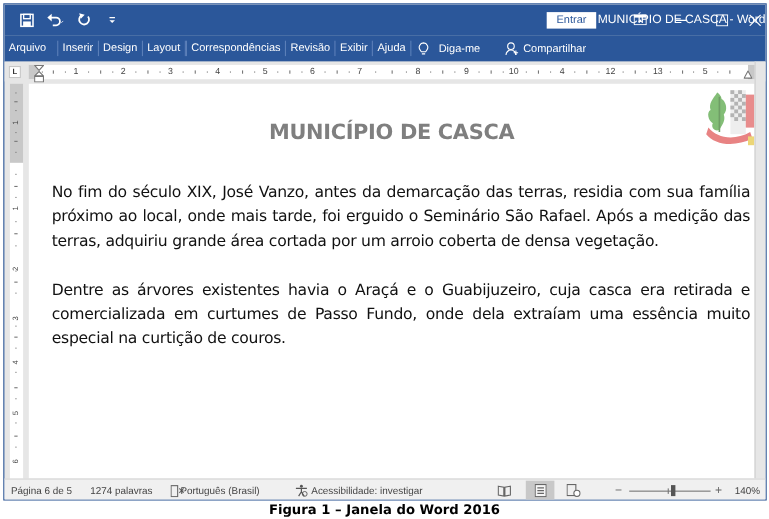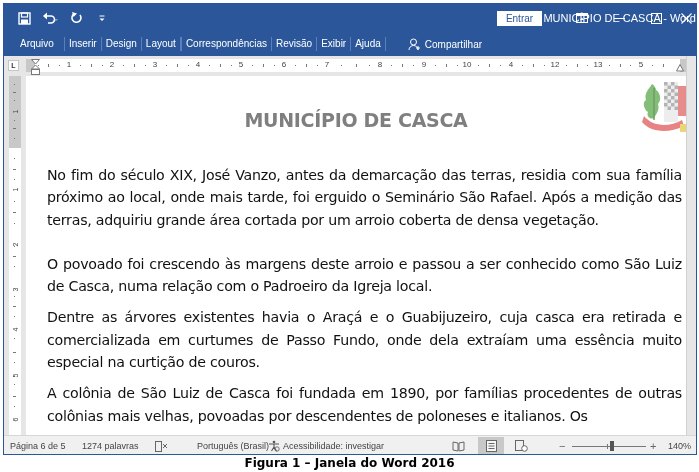--- a/index.html
+++ b/index.html
@@ -14,21 +14,21 @@
   .qat .ic { width: 16px; height: 16px; display: flex; align-items: center; justify-content: center; }
   .qat svg { display: block; }
   .title { position: absolute; left: 0; right: 0; top: 0; height: 28px; line-height: 28px; text-align: right; font-size: 11px; color: #fff; pointer-events: none; margin-left: 12px; }
   .title span { pointer-events: auto; }
   .entrar { position: absolute; left: 493px; top: 7px; width: 45px; height: 15px; background: #fff; color: #2b579a; font-size: 10px; line-height: 15px; text-align: center; }
   .winbtn { position: absolute; top: 0; height: 28px; width: 36px; display: flex; align-items: center; justify-content: center; }
 
   
   .ribbon { position: absolute; left: 0; top: 28px; width: 100%; height: 24px; background: #2b579a; display: flex; align-items: center; font-size: 10px; color: #fff; }
   .ribbon .tab { padding: 0 4px; height: 24px; line-height: 24px; white-space: nowrap; }
-  .ribbon .tab.first { padding-left: 16px; padding-right: 10px; }
+  .ribbon .tab.first { padding-left: 4px; padding-right: 10px; }
   .ribbon .sep { width: 1px; height: 14px; background: #5b7fb8; }
   .ribbon .right { display: flex; align-items: center; gap: 4px; height: 24px; }
 
   
   .ruler-row { position: absolute; left: 0; top: 52px; width: 100%; height: 18px; background: #e6e6e6; }
   .tabsel { position: absolute; left: 4px; top: 4px; width: 11px; height: 11px; background: #fff; border: 1px solid #c6c6c6; font-size: 7px; line-height: 9px; text-align: center; color: #333; font-weight: bold; }
   .hruler { position: absolute; left: 22px; top: 3px; width: 668px; height: 13px; background: #fff; }
   .hruler .margin-l { position: absolute; left: 0; top: 0; width: 9px; height: 13px; background: #c8c8c8; }
   .hruler .margin-r { position: absolute; right: 0; top: 0; width: 14px; height: 13px; background: #c8c8c8; }
   .hruler .num { position: absolute; top: 1px; font-size: 8px; color: #444; transform: translateX(-50%); }
@@ -139,20 +139,27 @@
     <div class="sep"></div>
     <div class="sep"></div>
     <div class="tab">Correspondências</div>
     <div class="sep"></div>
     <div class="tab">Revisão</div>
     <div class="sep"></div>
     <div class="tab">Exibir</div>
     <div class="sep"></div>
     <div class="tab">Ajuda</div>
     <div class="sep"></div>
+    <div class="right" style="margin-left:6px;">
+      <svg width="10" height="13" viewBox="0 0 10 13">
+          <path d="M5 1 A4 4 0 0 1 8 7.5 L7 9 L3 9 L2 7.5 A4 4 0 0 1 5 1 Z" fill="none" stroke="#fff" stroke-width="1"></path>
+          <line x1="3.5" y1="11" x2="6.5" y2="11" stroke="#fff" stroke-width="1"></line>
+        </svg>
+      <span style="margin-left:5px;">Diga-me</span>
+    </div>
     <div class="right" style="margin-left:22px;">
       <svg width="13" height="13" viewBox="0 0 13 13">
           <circle cx="5.5" cy="4" r="3" fill="none" stroke="#fff" stroke-width="1"></circle>
           <path d="M1 12 A4.5 4.5 0 0 1 10 12" fill="none" stroke="#fff" stroke-width="1"></path>
           <line x1="10" y1="8" x2="10" y2="12" stroke="#fff" stroke-width="1"></line>
           <line x1="8" y1="10" x2="12" y2="10" stroke="#fff" stroke-width="1"></line>
         </svg>
       <span>Compartilhar</span>
     </div>
   </div>
@@ -299,44 +306,42 @@
           <path d="M16 8 L16 40" stroke="#3f7d33" stroke-width="1.5"></path>
           <path d="M6 36 C14 46 30 48 44 40 L46 46 C30 54 12 52 4 42 Z" fill="#e05a5a"></path>
           <rect x="42" y="44" width="6" height="8" fill="#e6c84a"></rect>
         </g>
       </svg>
 
       <div class="doc-title">MUNICÍPIO DE CASCA</div>
 
       <div class="doc-body">
         <p class="gap">No fim do século XIX, José Vanzo, antes da demarcação das terras, residia com sua família próximo ao local, onde mais tarde, foi erguido o Seminário São Rafael. Após a medição das terras, adquiriu grande área cortada por um arroio coberta de densa vegetação.</p>
-        <p>O povoado foi crescendo às margens deste arroio e passou a ser conhecido como São Luiz de Casca, numa relação com o Padroeiro da Igreja local.</p>
         <p>Dentre as árvores existentes havia o Araçá e o Guabijuzeiro, cuja casca era retirada e comercializada em curtumes de Passo Fundo, onde dela extraíam uma essência muito especial na curtição de couros.</p>
-        <p>A colônia de São Luiz de Casca foi fundada em 1890, por famílias procedentes de outras colônias mais velhas, povoadas por descendentes de poloneses e italianos. Os</p>
       </div>
     </div>
   </div>
 
   <div class="vscroll"></div>
 
   <div class="status">
     <div class="item" style="left:6px;">
         <span>Página 6 de 5</span>
       </div>
     <div class="item" style="left:78px;">
         <span>1274 palavras</span>
       </div>
     <div class="item" style="left:151px;">
       <svg width="13" height="11" viewBox="0 0 13 11">
           <rect x="0.5" y="0.5" width="6" height="10" fill="none" stroke="#666"></rect>
           <line x1="8" y1="3" x2="12" y2="7" stroke="#666"></line>
           <line x1="12" y1="3" x2="8" y2="7" stroke="#666"></line>
         </svg>
     </div>
-    <div class="item" style="left:193px;align-items:flex-end;">
+    <div class="item" style="left:160px;align-items:flex-end;">
         <span>Português (Brasil)</span>
       </div>
     <div class="item" style="left:264px;">
       <svg width="12" height="12" viewBox="0 0 12 12">
           <circle cx="6" cy="2" r="1.3" fill="#555"></circle>
           <path d="M1 4 L11 4 M6 4 L6 7 L3.5 11 M6 7 L8.5 11" fill="none" stroke="#555" stroke-width="1.1"></path>
           <circle cx="9" cy="9" r="2.2" fill="none" stroke="#555" stroke-width="0.8"></circle>
         </svg>
       <span>Acessibilidade: investigar</span>
     </div>

